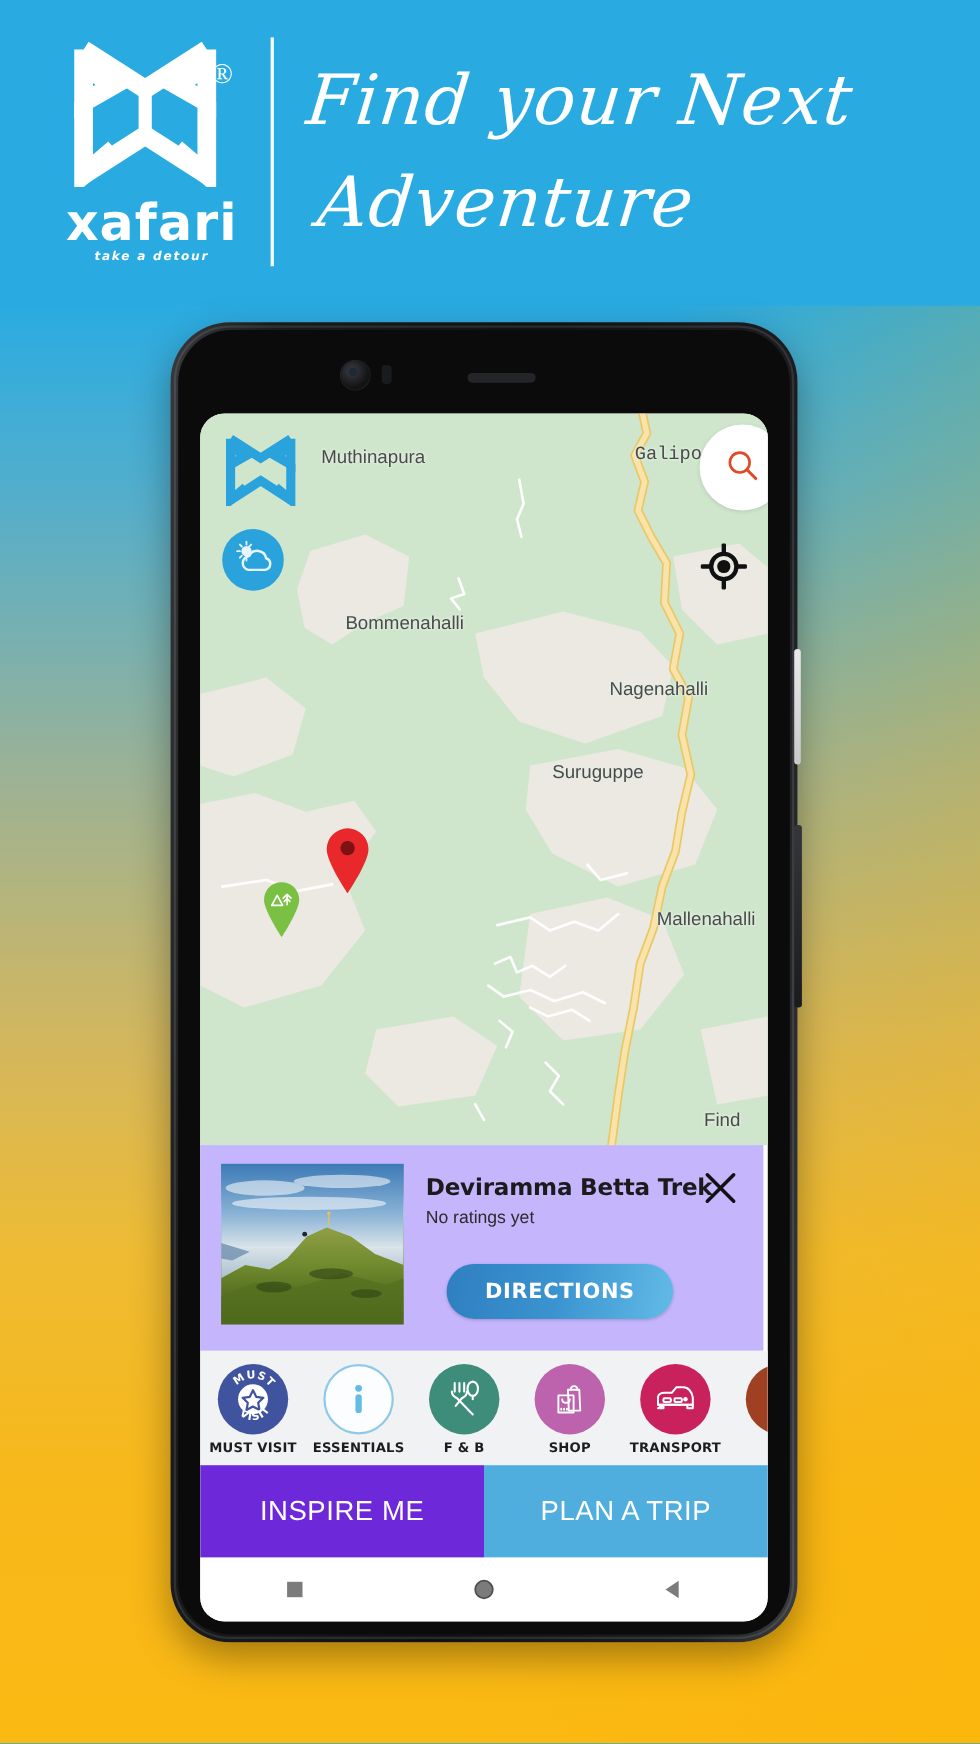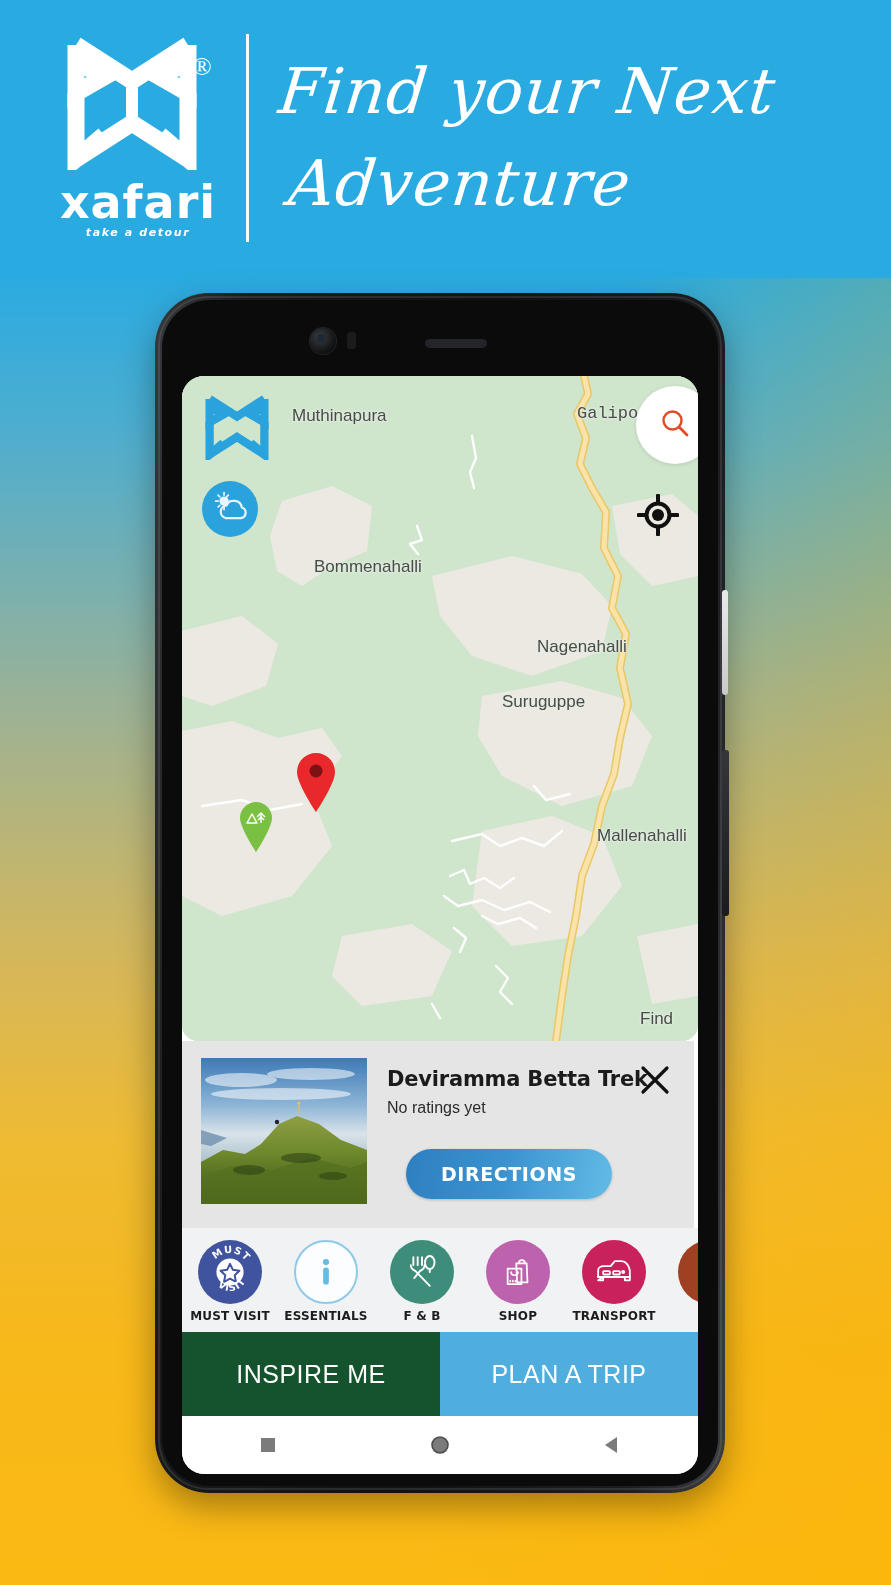--- a/index.html
+++ b/index.html
@@ -111,21 +111,20 @@
   #screen {
     position:absolute; left:20px; top:76px; width:516px; height:1098px;
     border-radius:22px; overflow:hidden; background:#fff;
   }
 
   
   #map {
     position:absolute; left:0; top:0; width:516px; height:665px;
     background:#cfe6cd;
     overflow:hidden;
-    border-radius:16px;
   }
   .map-svg { position:absolute; left:0; top:0; width:516px; height:665px; }
   .maplabel {
     position:absolute; color:#4a4a4a; font-size:17px;
     font-family:"Liberation Sans", sans-serif;
     white-space:nowrap;
     text-shadow:0 0 3px #e3efe1,0 0 3px #e3efe1,0 0 2px #e3efe1;
   }
   #map-logo { position:absolute; left:22px; top:18px; width:66px; height:66px; }
   #weather-btn {
@@ -141,21 +140,21 @@
   }
   #locate-icon { position:absolute; left:455px; top:118px; width:42px; height:42px; }
 
   .pin { position:absolute; }
   #pin-red { left:111px; top:375px; width:46px; height:62px; }
   #pin-green { left:55px; top:425px; width:38px; height:52px; }
 
   
   #card {
     position:absolute; left:0; top:665px; width:512px; height:187px;
-    background:#e5e5e5;
+    background:#c4b5fd;
   }
   #card-thumb {
     position:absolute; left:19px; top:17px; width:166px; height:146px;
     background:linear-gradient(180deg,#3f7cb8 0%,#74a6cf 18%,#c9d6de 30%,#9aa994 44%,#7d8f47 58%,#657a2e 75%,#4d6024 100%);
     overflow:hidden;
   }
   .thumb-svg { position:absolute; left:0; top:0; width:166px; height:146px; }
   #card-title {
     position:absolute; left:205px; top:26px;
     font-size:21px; font-weight:700; color:#1b1b1b;
@@ -196,21 +195,21 @@
   .cat-lb {
     font-size:12px; font-weight:700; color:#1d1d1d; letter-spacing:.2px;
     font-family:"DejaVu Sans", sans-serif;
   }
 
   
   #actions { position:absolute; left:0; top:956px; width:516px; height:84px; display:flex; }
   .act { flex:1; display:flex; align-items:center; justify-content:center;
          color:#fff; font-size:25px; letter-spacing:.5px;
          font-family:"Liberation Sans", sans-serif; }
-  #act-inspire { background:#14532d; }
+  #act-inspire { background:#6d28d9; }
   #act-plan { background:#4faedd; }
 
   
   #navbar {
     position:absolute; left:0; top:1040px; width:516px; height:58px;
     background:#fff; display:flex; align-items:center; justify-content:space-around;
   }
   .nav-ic { width:22px; height:22px; }
 </style>
 </head>
@@ -296,21 +295,21 @@
               <path d="M20 430 L60 424 L88 434 L120 428"></path>
               <path d="M352 410 L364 424 L388 418"></path>
               <path d="M314 590 L326 602 L318 616 L330 628"></path>
               <path d="M250 628 L258 642"></path>
             </g>
           </svg>
 
           <div class="maplabel" style="left:110px;top:30px;">Muthinapura</div>
           <div class="maplabel" style="left:395px;top:28px;font-family:Liberation Mono, monospace;">Galipoo</div>
           <div class="maplabel" style="left:132px;top:181px;">Bommenahalli</div>
-          <div class="maplabel" style="left:355px;top:241px;margin-top:20px;">Nagenahalli</div>
+          <div class="maplabel" style="left:372px;top:241px;">Nagenahalli</div>
           <div class="maplabel" style="left:320px;top:316px;">Suruguppe</div>
           <div class="maplabel" style="left:415px;top:450px;">Mallenahalli</div>
           <div class="maplabel" style="left:458px;top:633px;">Find</div>
 
           <span id="map-logo">
             <svg viewBox="0 0 132 135" width="66" height="66" aria-hidden="true">
               <g fill="none" stroke="#2aa3dd" stroke-width="17" stroke-linejoin="miter">
                 <path d="M10 10 L10 58 L38 42 L10 26"></path>
                 <path d="M10 58 L10 124 L38 100"></path>
                 <path d="M122 10 L122 58 L94 42 L122 26"></path>

